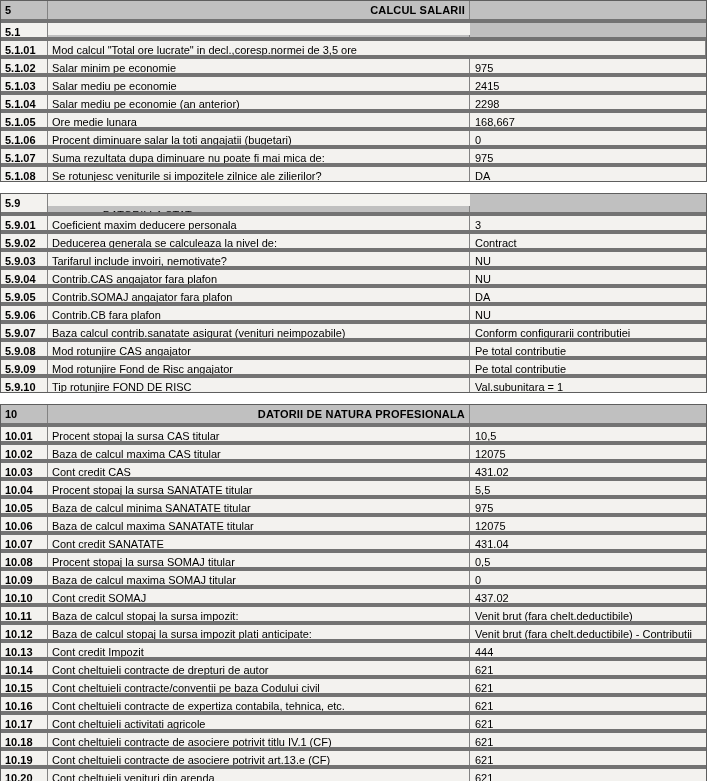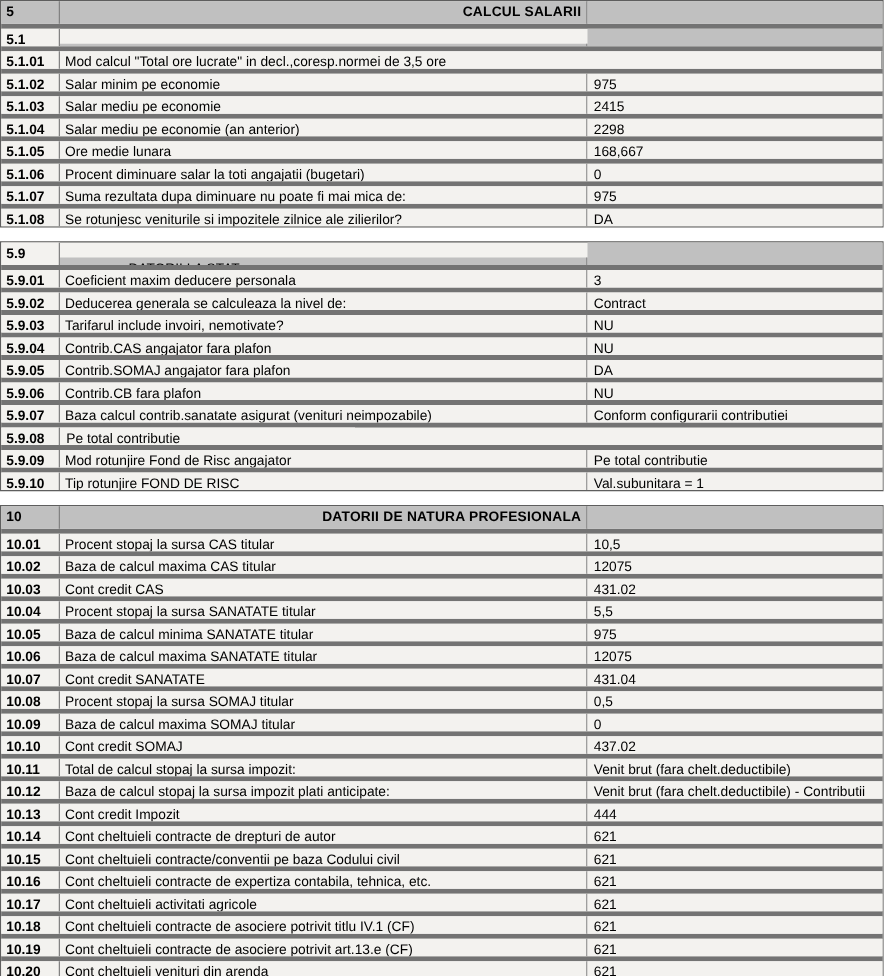--- a/index.html
+++ b/index.html
@@ -153,20 +153,21 @@
     <div class="cell desc">Contrib.CB fara plafon</div>
     <div class="cell val">NU</div>
   </div>
       <div class="row data">
     <div class="cell code">5.9.07</div>
     <div class="cell desc">Baza calcul contrib.sanatate asigurat (venituri neimpozabile)</div>
     <div class="cell val">Conform configurarii contributiei</div>
   </div>
       <div class="row data">
     <div class="cell code">5.9.08</div>
+    <div class="cell desc">Mod rotunjire CAS angajator</div>
     <div class="cell val">Pe total contributie</div>
   </div>
       <div class="row data">
     <div class="cell code">5.9.09</div>
     <div class="cell desc">Mod rotunjire Fond de Risc angajator</div>
     <div class="cell val">Pe total contributie</div>
   </div>
       <div class="row data">
     <div class="cell code">5.9.10</div>
     <div class="cell desc">Tip rotunjire FOND DE RISC</div>
@@ -224,21 +225,21 @@
     <div class="cell desc">Baza de calcul maxima SOMAJ titular</div>
     <div class="cell val">0</div>
   </div>
       <div class="row data">
     <div class="cell code">10.10</div>
     <div class="cell desc">Cont credit SOMAJ</div>
     <div class="cell val">437.02</div>
   </div>
       <div class="row data">
     <div class="cell code">10.11</div>
-    <div class="cell desc">Total de calcul stopaj la sursa impozit:</div>
+    <div class="cell desc">Baza de calcul stopaj la sursa impozit:</div>
     <div class="cell val">Venit brut (fara chelt.deductibile)</div>
   </div>
       <div class="row data">
     <div class="cell code">10.12</div>
     <div class="cell desc">Baza de calcul stopaj la sursa impozit plati anticipate:</div>
     <div class="cell val">Venit brut (fara chelt.deductibile) - Contributii</div>
   </div>
       <div class="row data">
     <div class="cell code">10.13</div>
     <div class="cell desc">Cont credit Impozit</div>

